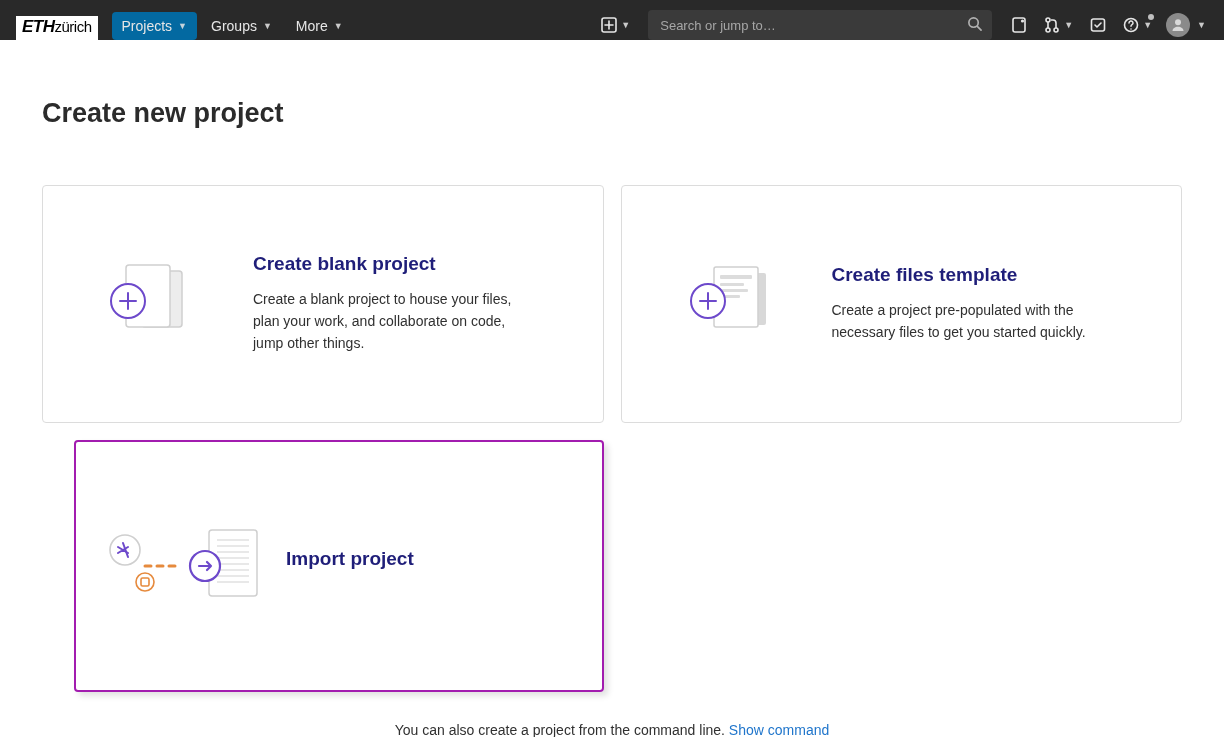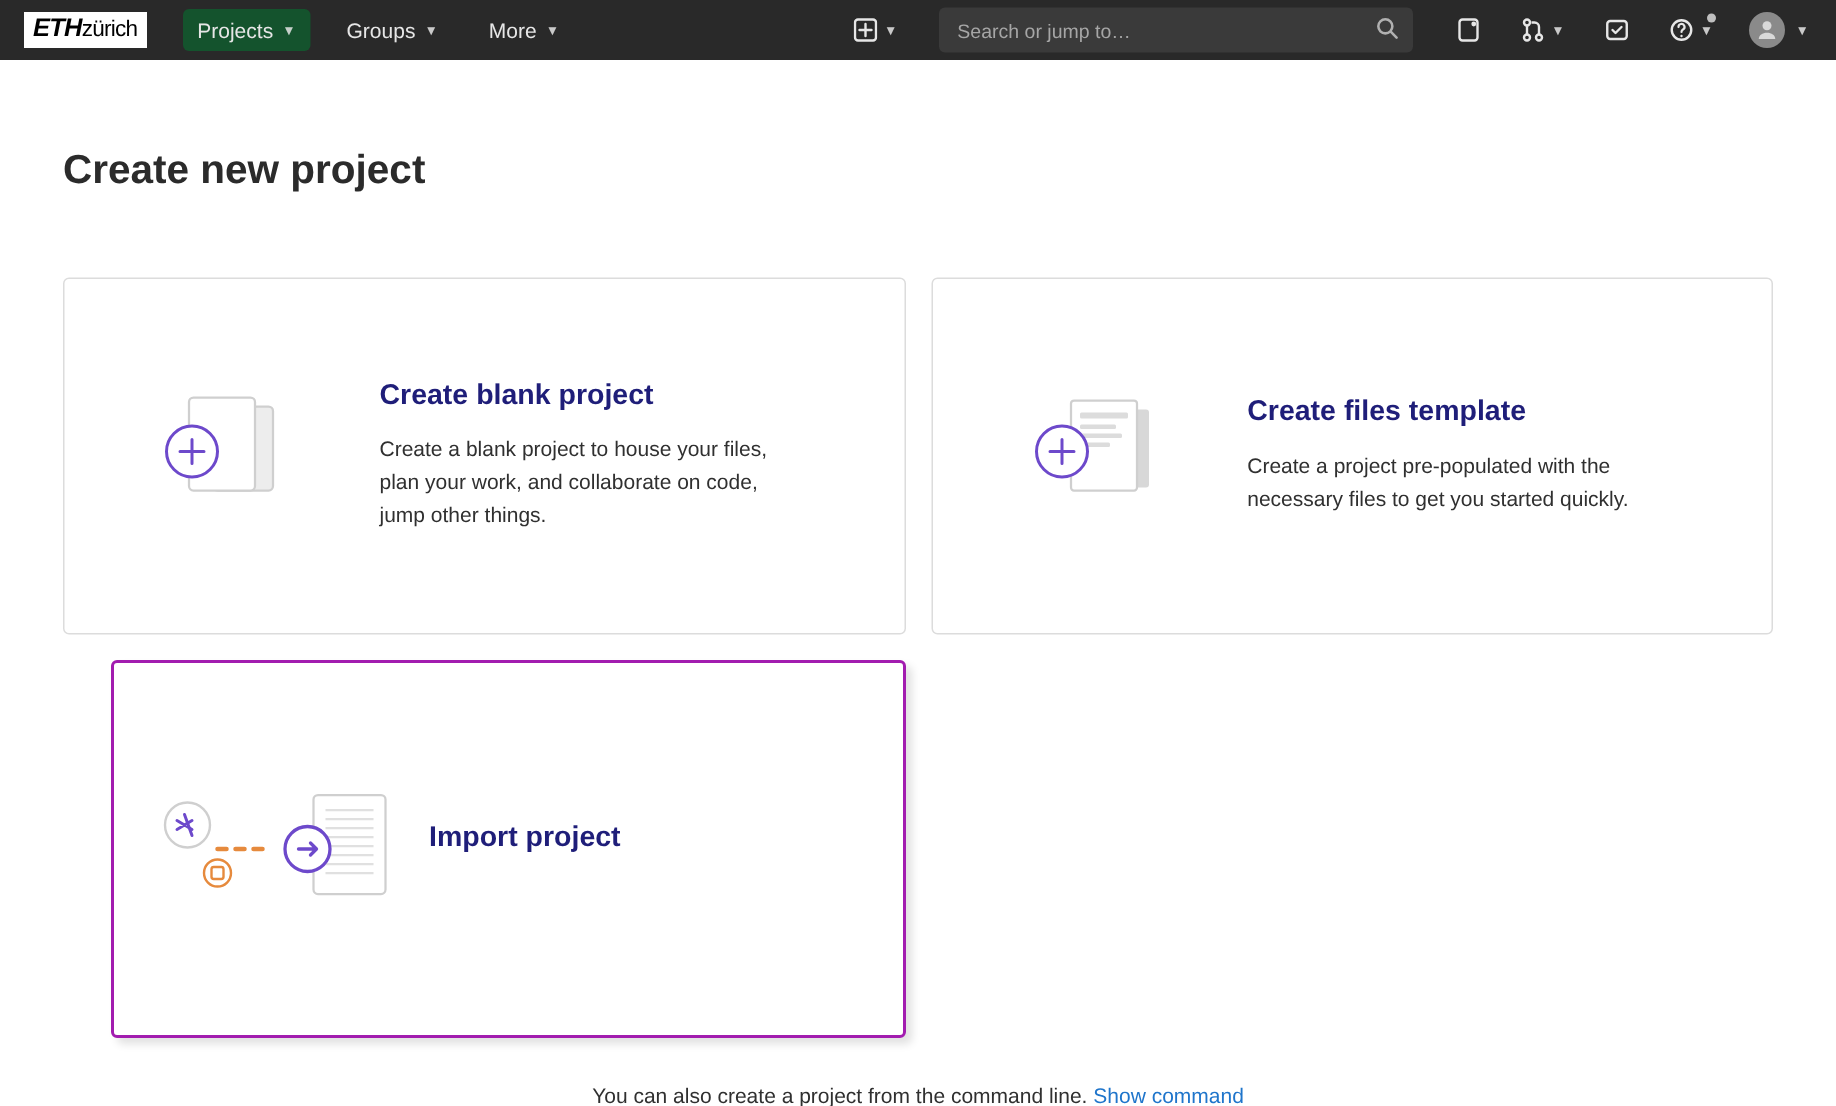--- a/index.html
+++ b/index.html
@@ -7,24 +7,24 @@
     font-family: -apple-system, BlinkMacSystemFont, "Segoe UI", Helvetica, Arial, sans-serif;
     background: #fff;
     color: #303030;
     font-size: 14px;
   }
   
   .topbar {
     background: #292929;
     height: 40px;
     display: flex;
-    align-items: center;
+    align-items: flex-end;
     padding: 0 16px;
     color: #e6e6e6;
-    gap: 14px;
+    gap: 4px;
   }
   .brand {
     background: #fff;
     color: #000;
     font-weight: 700;
     font-size: 17px;
     padding: 1px 6px 3px 6px;
     font-style: italic;
     letter-spacing: -0.5px;
     margin-right: 10px;
@@ -35,34 +35,34 @@
   .nav-item {
     display: inline-flex;
     align-items: center;
     gap: 4px;
     padding: 6px 10px;
     border-radius: 4px;
     cursor: pointer;
     font-size: 14px;
     color: #e6e6e6;
   }
-  .nav-item.active { background: #14532d; }
+  .nav-item.active { background: #0369a1; }
   .chev { font-size: 9px; margin-left: 2px; opacity: 0.85; }
   .spacer { flex: 1; }
   .searchwrap {
     position: relative;
     display: flex;
     align-items: center;
   }
   .search {
     background: #3a3a3a;
     border: none;
     border-radius: 4px;
     height: 30px;
-    width: 316px;
+    width: 344px;
     padding: 0 36px 0 12px;
     color: #ddd;
     font-size: 13px;
     margin-left: 10px;
     margin-right: 6px;
   }
   .search::placeholder { color: #a6a6a6; }
   .search-icon {
     position: absolute;
     right: 16px;

